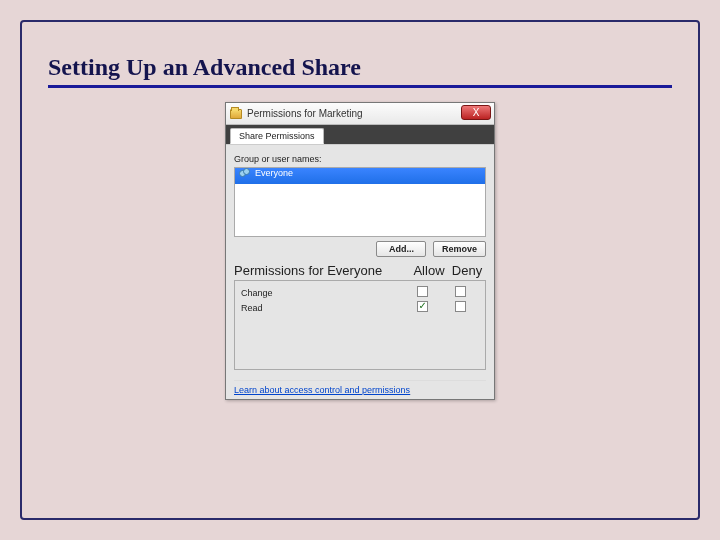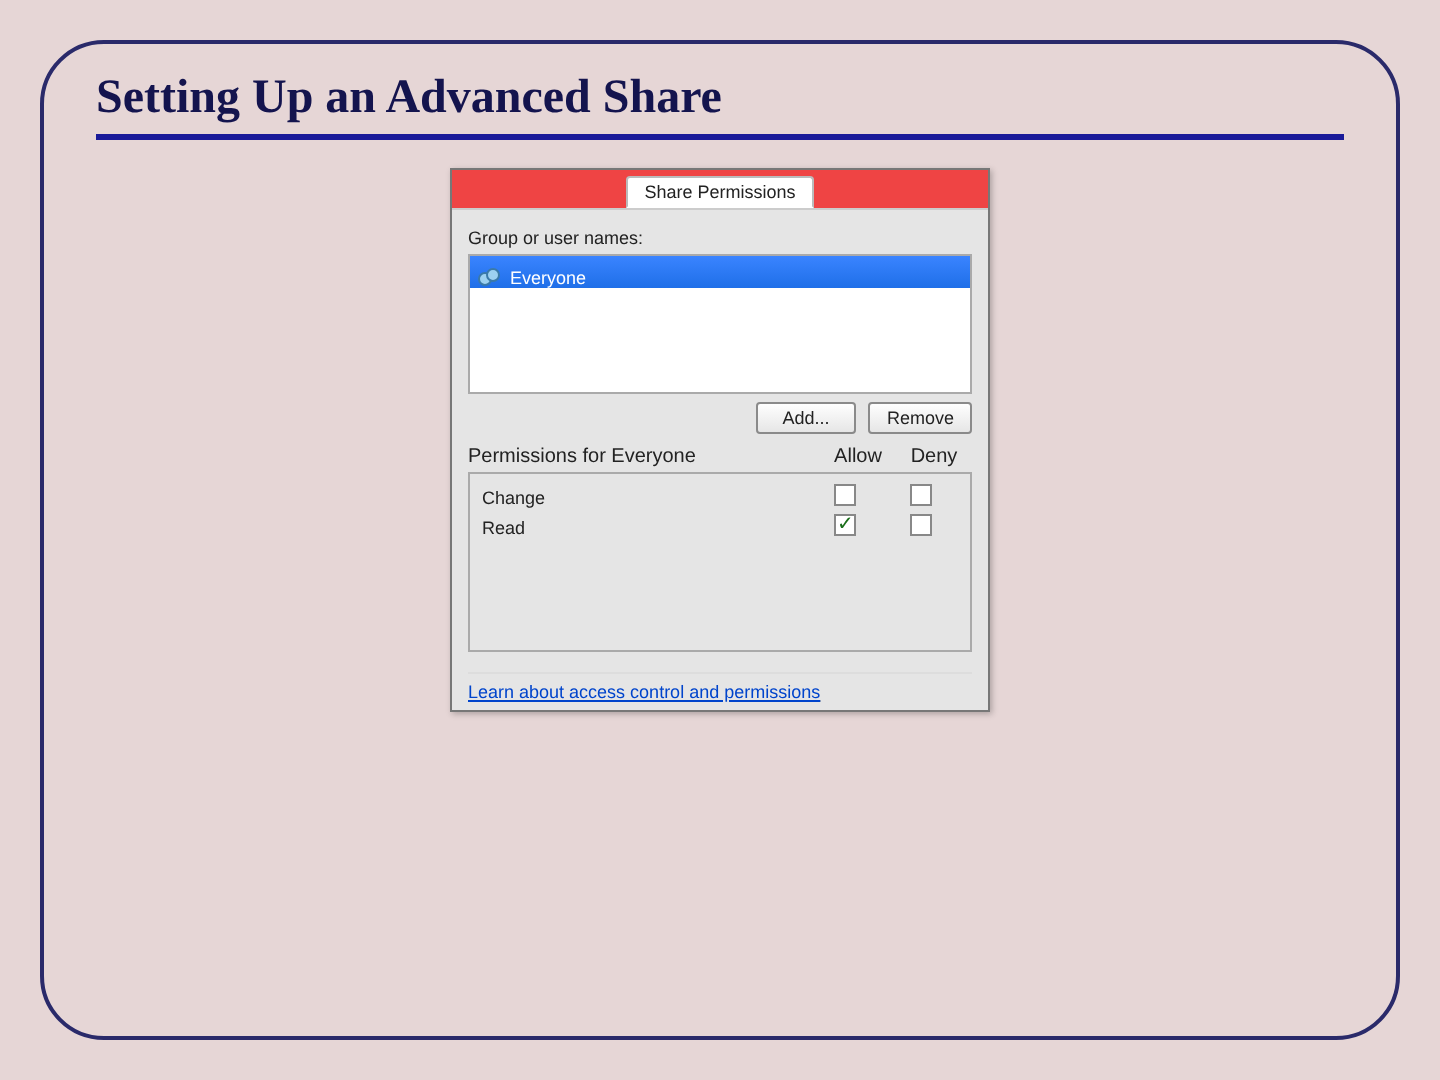--- a/index.html
+++ b/index.html
@@ -11,22 +11,22 @@
     font-family: "Segoe UI", Tahoma, sans-serif;
     display: flex;
     align-items: center;
     justify-content: center;
   }
   .slide-frame {
     width: 680px;
     height: 500px;
     background: #e6d6d6;
     border: 2px solid #2a2a6a;
-    border-radius: 32px;
-    padding: 8px 26px;
+    border-radius: 4px;
+    padding: 26px 26px;
     position: relative;
   }
   .slide-title {
     font-family: Georgia, "Times New Roman", serif;
     font-weight: bold;
     font-size: 24px;
     color: #14144e;
     margin: 6px 0 4px 0;
   }
   .title-underline {
@@ -80,24 +80,23 @@
     background: linear-gradient(#e77,#b22);
     border: 1px solid #7a1414;
     border-radius: 3px;
     color: #fff;
     font-size: 10px;
     text-align: center;
     line-height: 13px;
   }
   .tab-strip {
     height: 20px;
-    background: #ef4444;
+    background: #404040;
     border-bottom: 1px solid #ccc;
     padding: 3px 4px 0 4px;
-    text-align: center;
   }
   .tab {
     display:inline-block;
     background:#fff;
     border:1px solid #bbb;
     border-bottom: 1px solid #fff;
     padding: 2px 8px;
     font-size: 9px;
     border-radius: 2px 2px 0 0;
   }
@@ -109,21 +108,21 @@
   .user-list {
     border: 1px solid #aaa;
     height: 70px;
     background:#fff;
     padding:0;
     margin-bottom:4px;
     overflow:hidden;
   }
   .user-item {
     display:flex;
-    align-items:flex-end;
+    align-items:flex-start;
     height:16px;
     padding: 0 4px;
     gap:4px;
   }
   .user-item.selected {
     background: linear-gradient(#3a84ff,#1f6fe8);
     color:#fff;
   }
   .people-icon {
     width:12px; height:10px;
@@ -143,24 +142,25 @@
   .winbtn {
     display:inline-block;
     min-width: 50px;
     padding: 2px 8px;
     font-size: 9px;
     background: linear-gradient(#fefefe,#e6e6e6);
     border: 1px solid #8a8a8a;
     border-radius: 2px;
     text-align:center;
     margin-left: 4px;
+    font-weight: bold;
   }
   .perm-header {
     display:flex;
-    font-size:10px;
+    font-size:13px;
     font-weight: normal;
     margin-top:4px;
   }
   .perm-name-col { flex:1; }
   .perm-col { width:38px; text-align:center; }
   .perm-table {
     border:1px solid #aaa;
     height: 90px;
     padding: 4px 6px;
     margin-top:2px;
@@ -215,20 +215,25 @@
 </head>
 <body>
 
 <div class="slide-frame">
   <div class="slide-title">Setting Up an Advanced Share</div>
   <div class="title-underline"></div>
 
   <div class="dialog-area">
     <div class="win-dialog">
 
+      <div class="titlebar">
+        <span class="folder-icon"></span>
+        <span class="titlebar-text">Permissions for Marketing</span>
+        <span class="close-btn">X</span>
+      </div>
 
       <div class="tab-strip">
         <span class="tab">Share Permissions</span>
       </div>
 
       <div class="dialog-body">
         <span class="label">Group or user names:</span>
 
         <div class="user-list">
           <div class="user-item selected">

